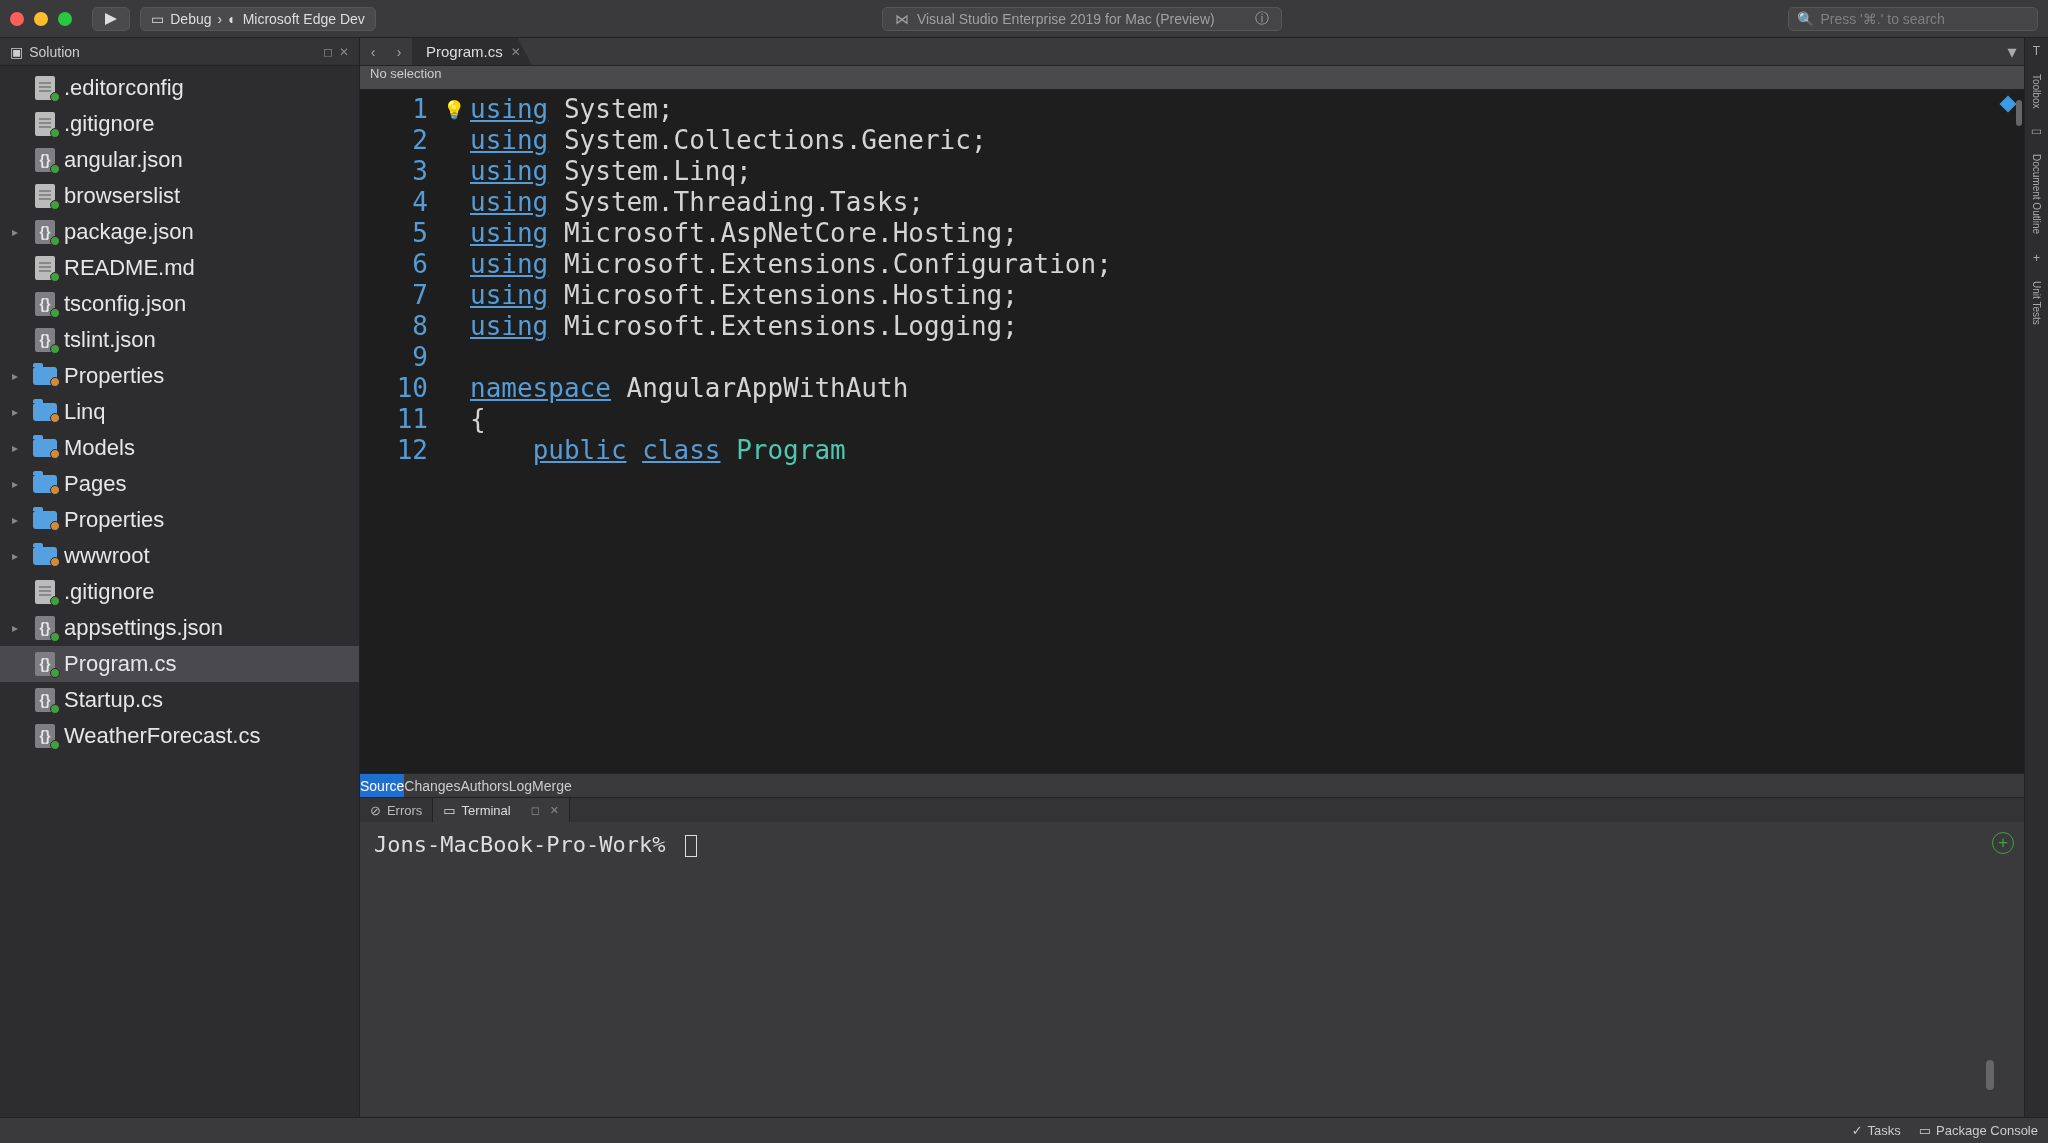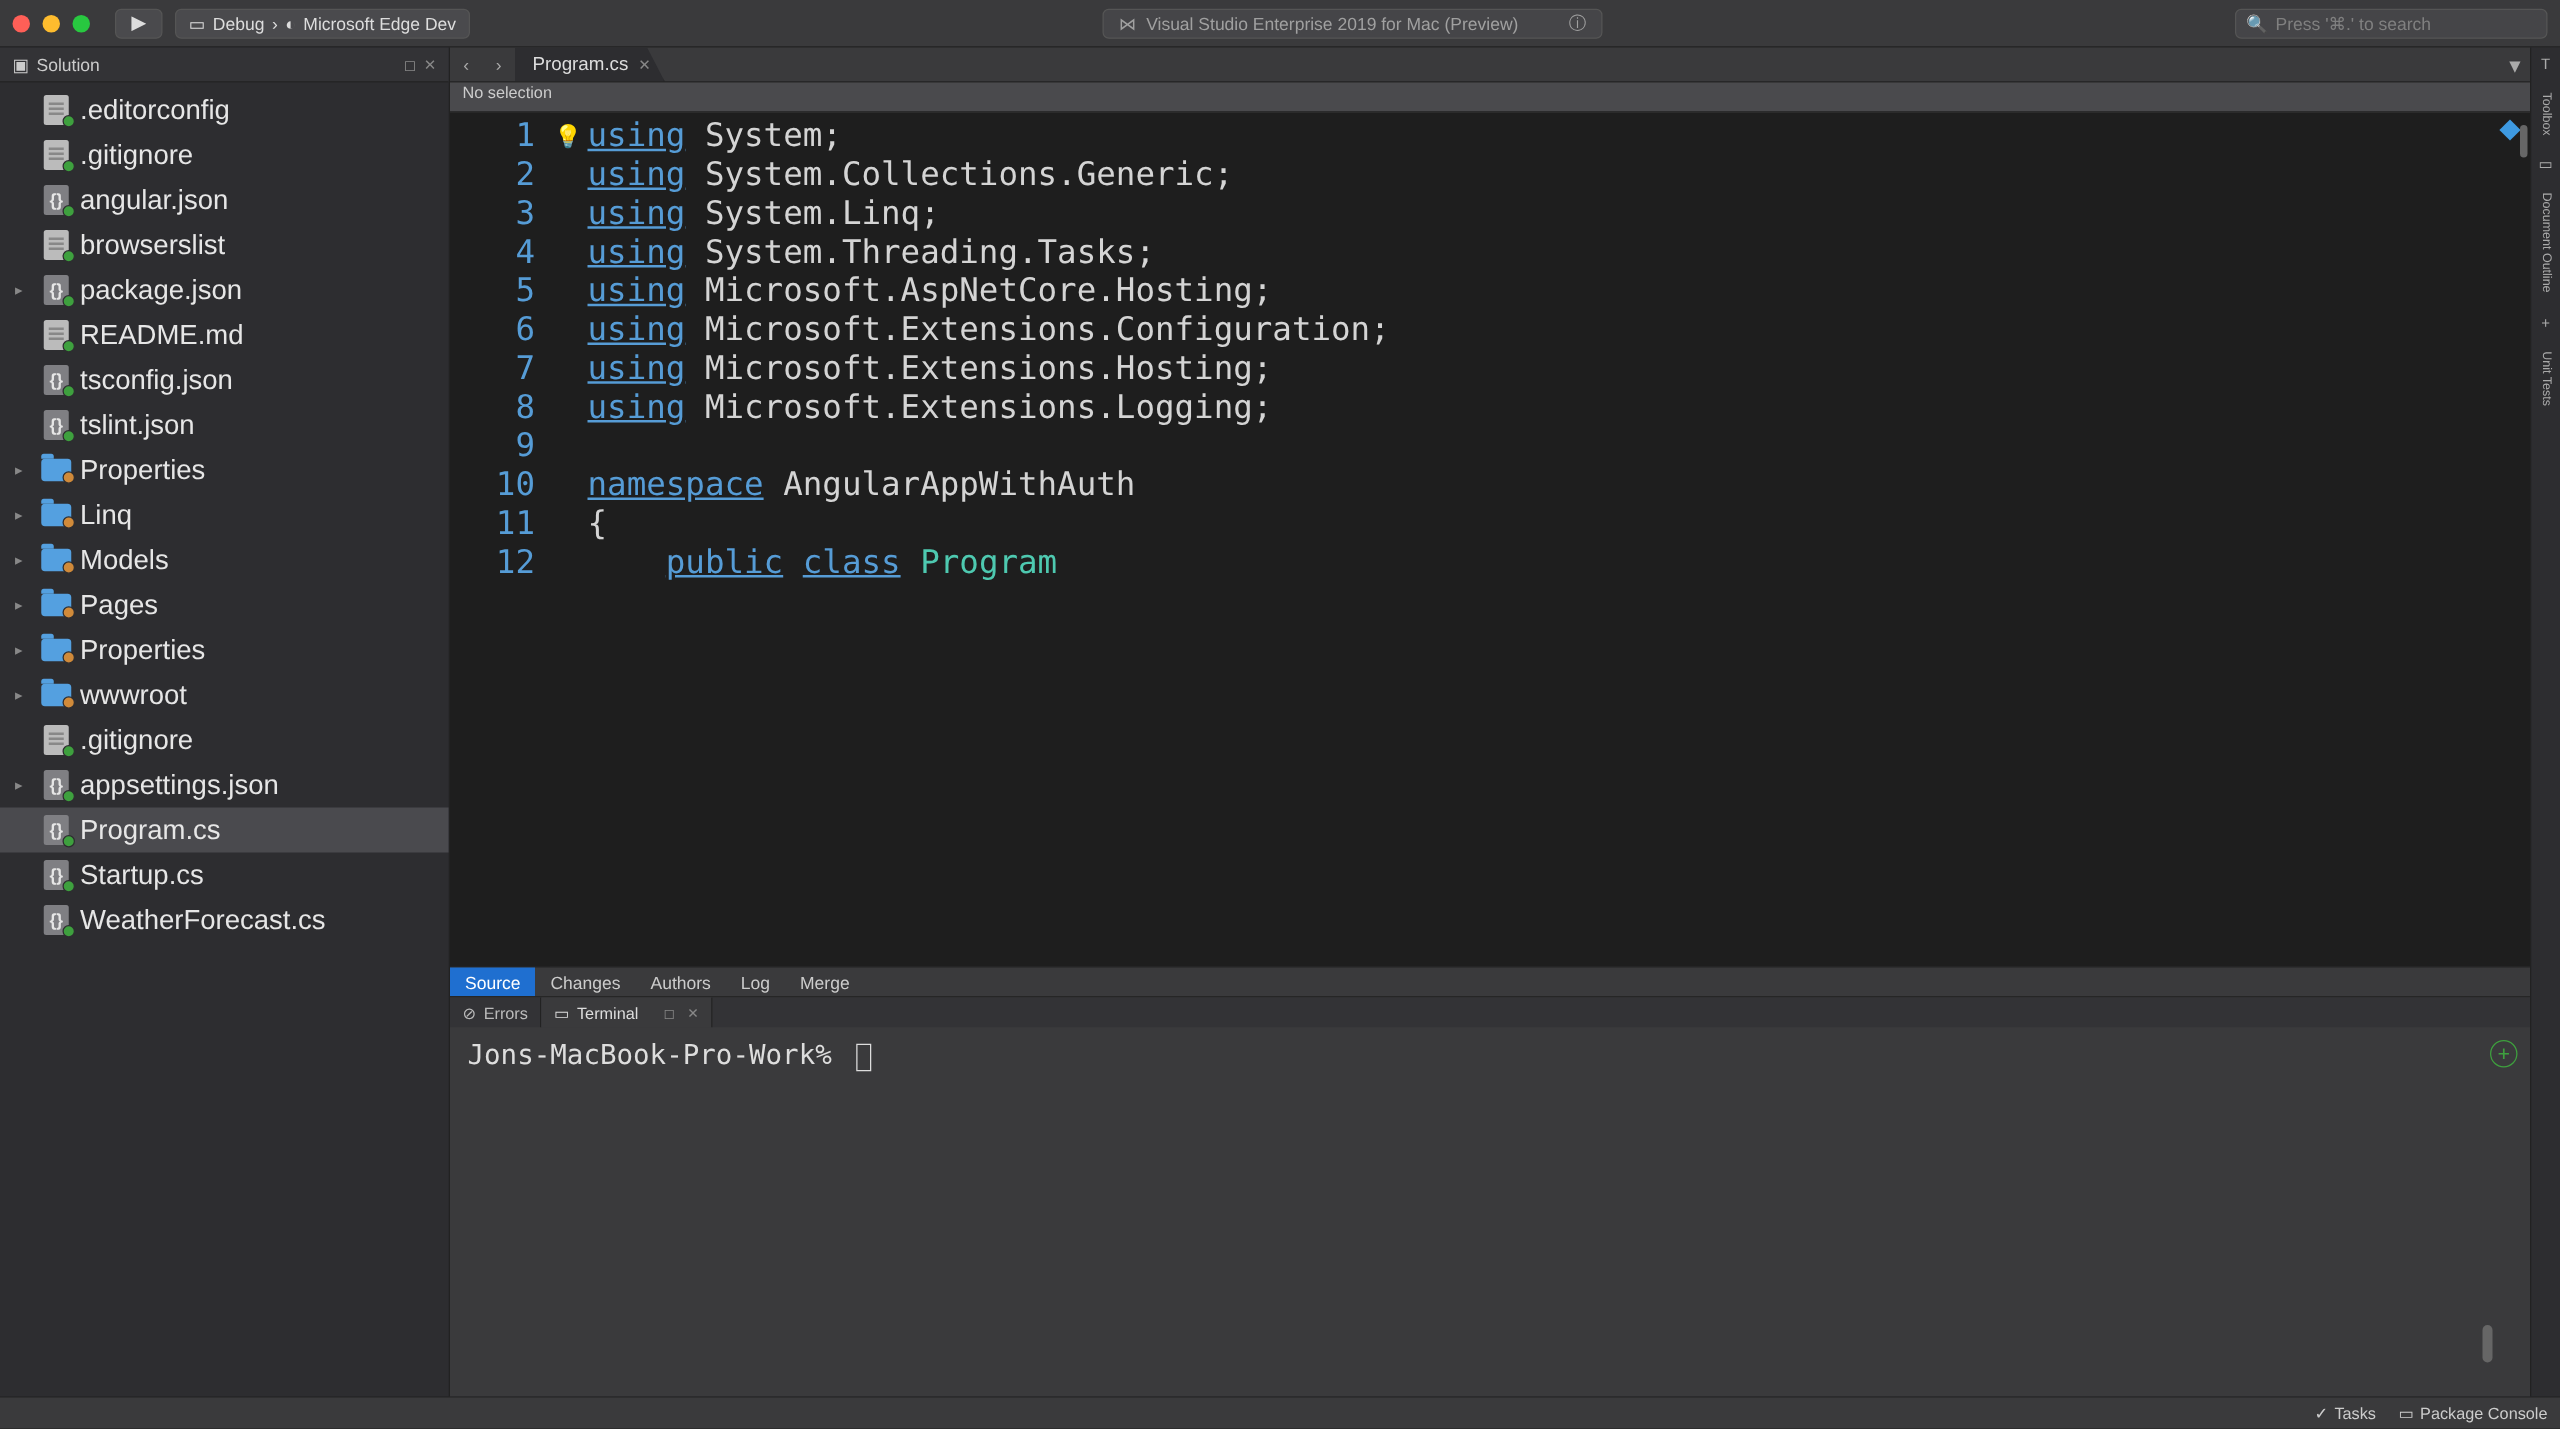--- a/index.html
+++ b/index.html
@@ -285,21 +285,21 @@
 
   
   .srcbar {
     height: 24px;
     background: #3a3a3c;
     display: flex; align-items: stretch;
     border-top: 1px solid #222;
     font-size: 14px;
   }
   .srcbar .srctab {
-    padding: 0 12px;
+    padding: 0 0;
     display: flex; align-items: center;
     color: #ccc;
   }
   .srcbar .srctab.active {
     background: #1f6fd0;
     color: #fff;
   }
 
   
   .bottom-panel {

